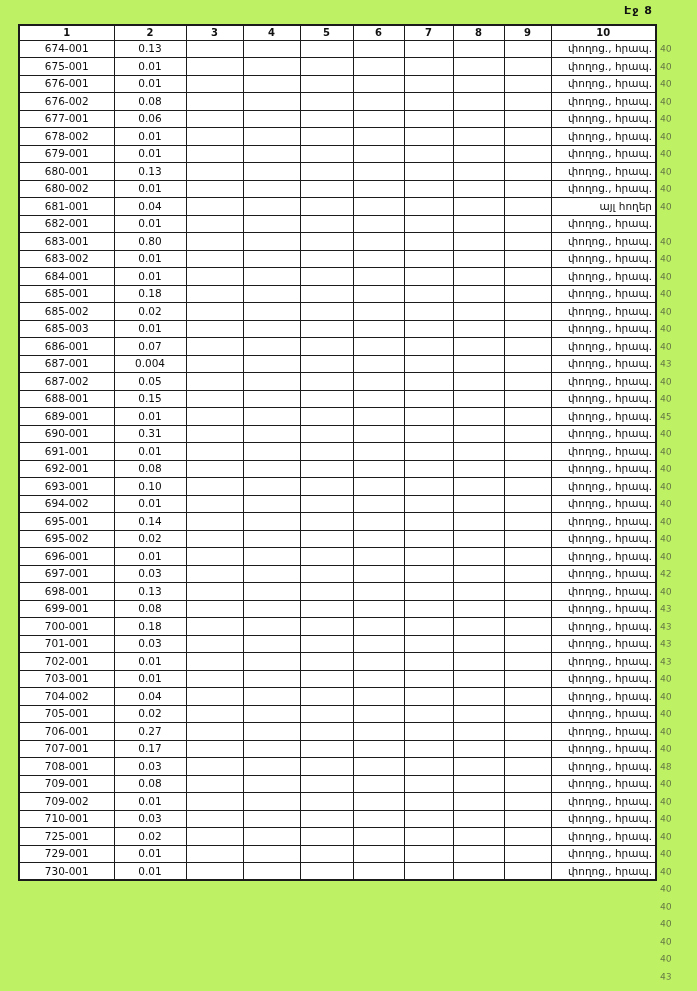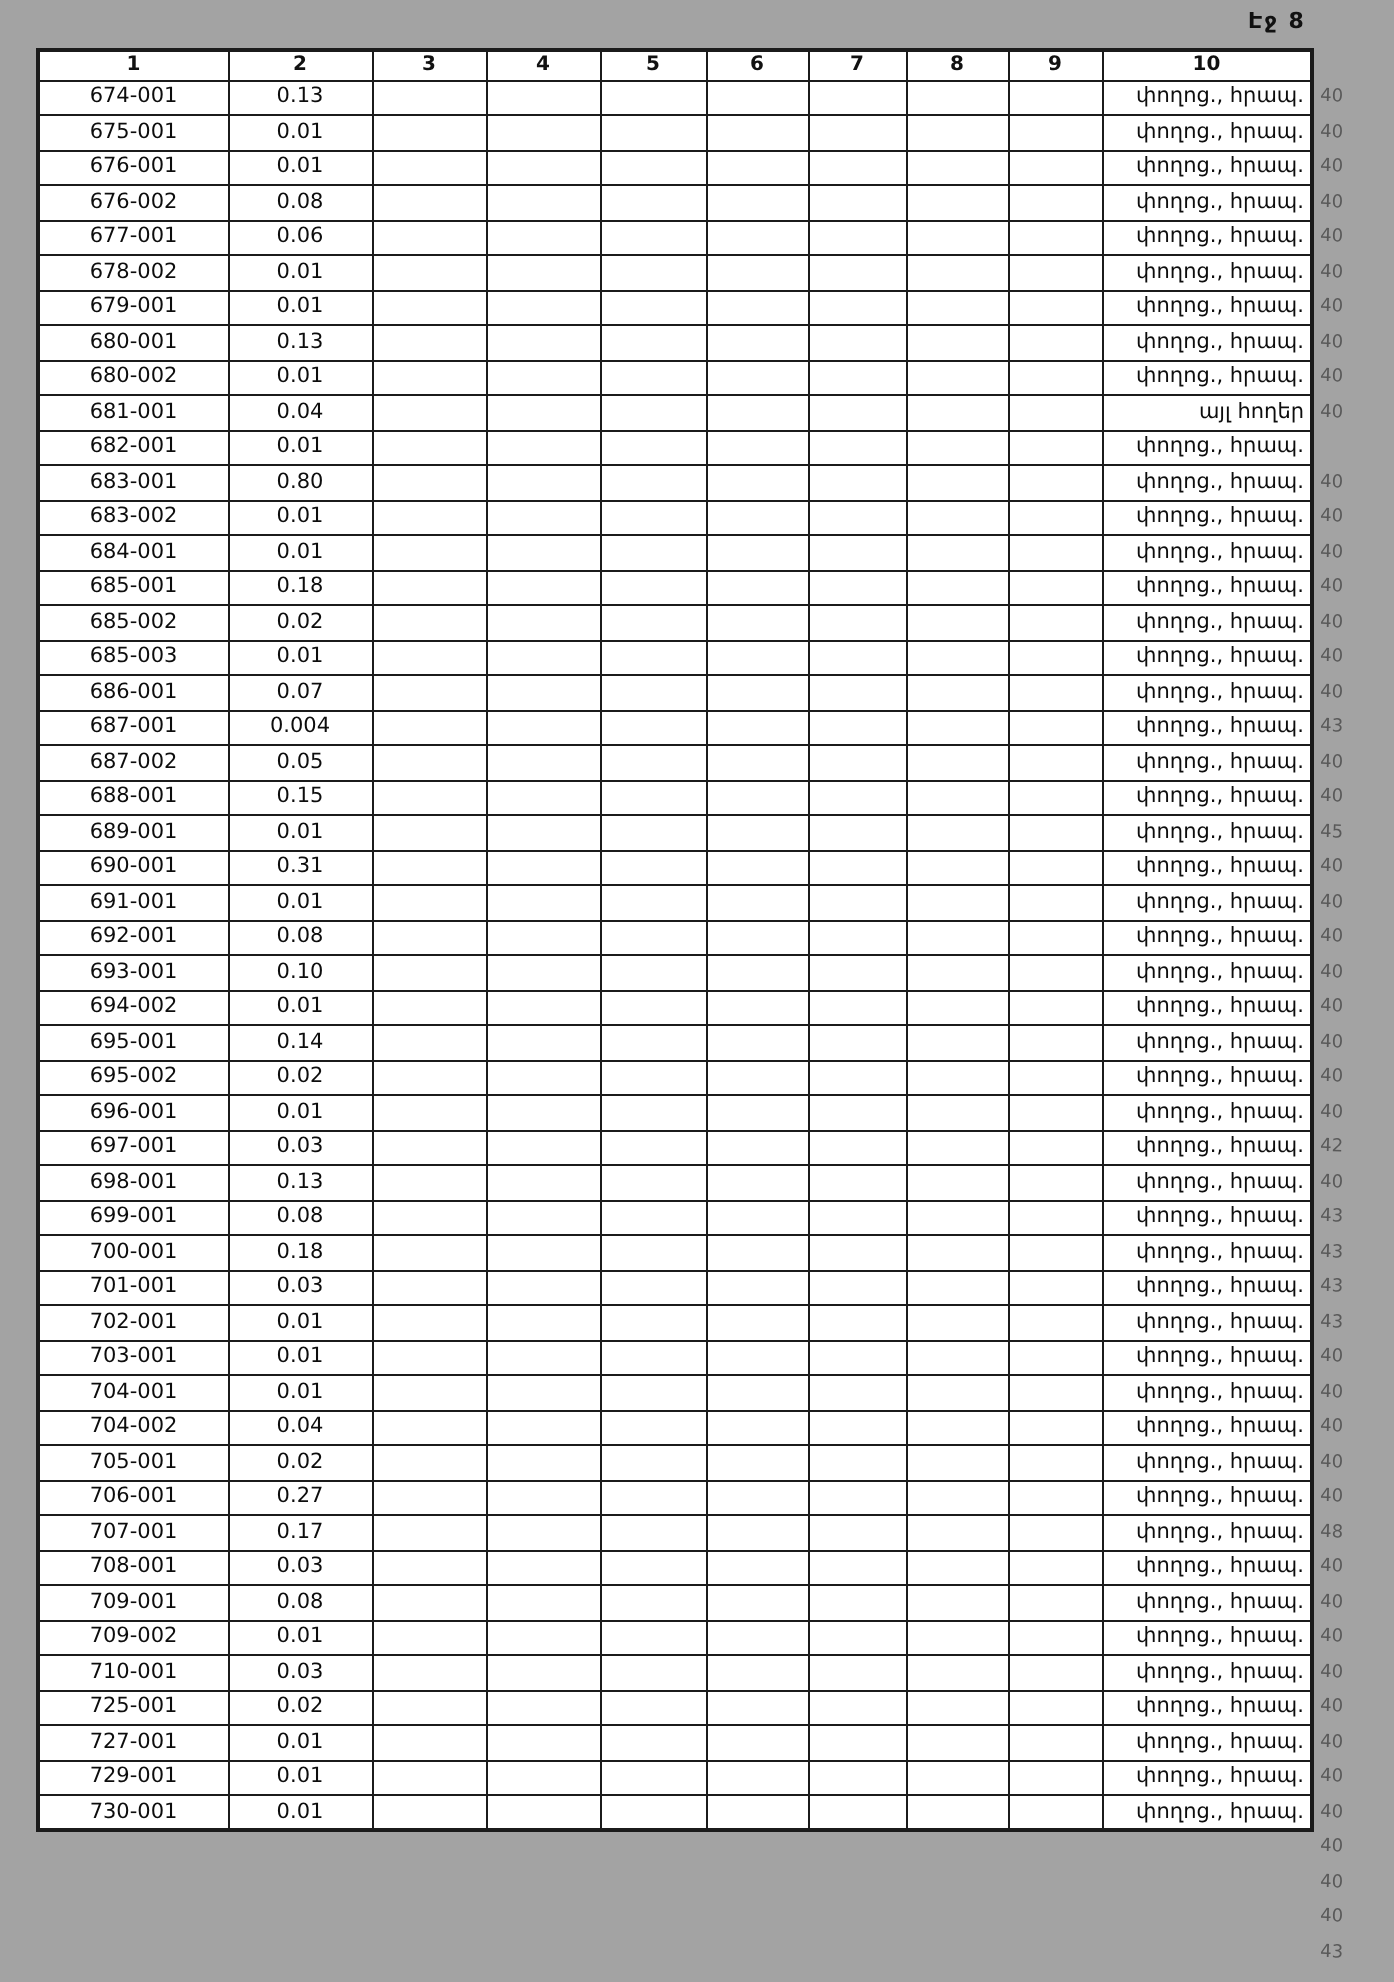--- a/index.html
+++ b/index.html
@@ -6,21 +6,21 @@
     margin: 0;
     padding: 0;
     background: #ffffff;
     font-family: "DejaVu Sans", sans-serif;
     color: #111;
   }
   .page {
     position: relative;
     width: 697px;
     height: 991px;
-    background: #a3a3a3;
+    background: #bef264;
     overflow: hidden;
   }
   .page-label {
     position: absolute;
     top: 4px;
     left: 624px;
     font-size: 11px;
     font-weight: bold;
     letter-spacing: 1px;
     color: #111;
@@ -548,32 +548,20 @@
           <td class="c3"></td>
           <td class="c4"></td>
           <td class="c5"></td>
           <td class="c6"></td>
           <td class="c7"></td>
           <td class="c8"></td>
           <td class="c9"></td>
           <td class="c10">փողոց., հրապ.</td>
         </tr>
         <tr>
-          <td class="c1">704-001</td>
-          <td class="c2">0.01</td>
-          <td class="c3"></td>
-          <td class="c4"></td>
-          <td class="c5"></td>
-          <td class="c6"></td>
-          <td class="c7"></td>
-          <td class="c8"></td>
-          <td class="c9"></td>
-          <td class="c10">փողոց., հրապ.</td>
-        </tr>
-        <tr>
           <td class="c1">704-002</td>
           <td class="c2">0.04</td>
           <td class="c3"></td>
           <td class="c4"></td>
           <td class="c5"></td>
           <td class="c6"></td>
           <td class="c7"></td>
           <td class="c8"></td>
           <td class="c9"></td>
           <td class="c10">փողոց., հրապ.</td>
@@ -658,32 +646,20 @@
           <td class="c5"></td>
           <td class="c6"></td>
           <td class="c7"></td>
           <td class="c8"></td>
           <td class="c9"></td>
           <td class="c10">փողոց., հրապ.</td>
         </tr>
         <tr>
           <td class="c1">725-001</td>
           <td class="c2">0.02</td>
-          <td class="c3"></td>
-          <td class="c4"></td>
-          <td class="c5"></td>
-          <td class="c6"></td>
-          <td class="c7"></td>
-          <td class="c8"></td>
-          <td class="c9"></td>
-          <td class="c10">փողոց., հրապ.</td>
-        </tr>
-        <tr>
-          <td class="c1">727-001</td>
-          <td class="c2">0.01</td>
           <td class="c3"></td>
           <td class="c4"></td>
           <td class="c5"></td>
           <td class="c6"></td>
           <td class="c7"></td>
           <td class="c8"></td>
           <td class="c9"></td>
           <td class="c10">փողոց., հրապ.</td>
         </tr>
         <tr>

